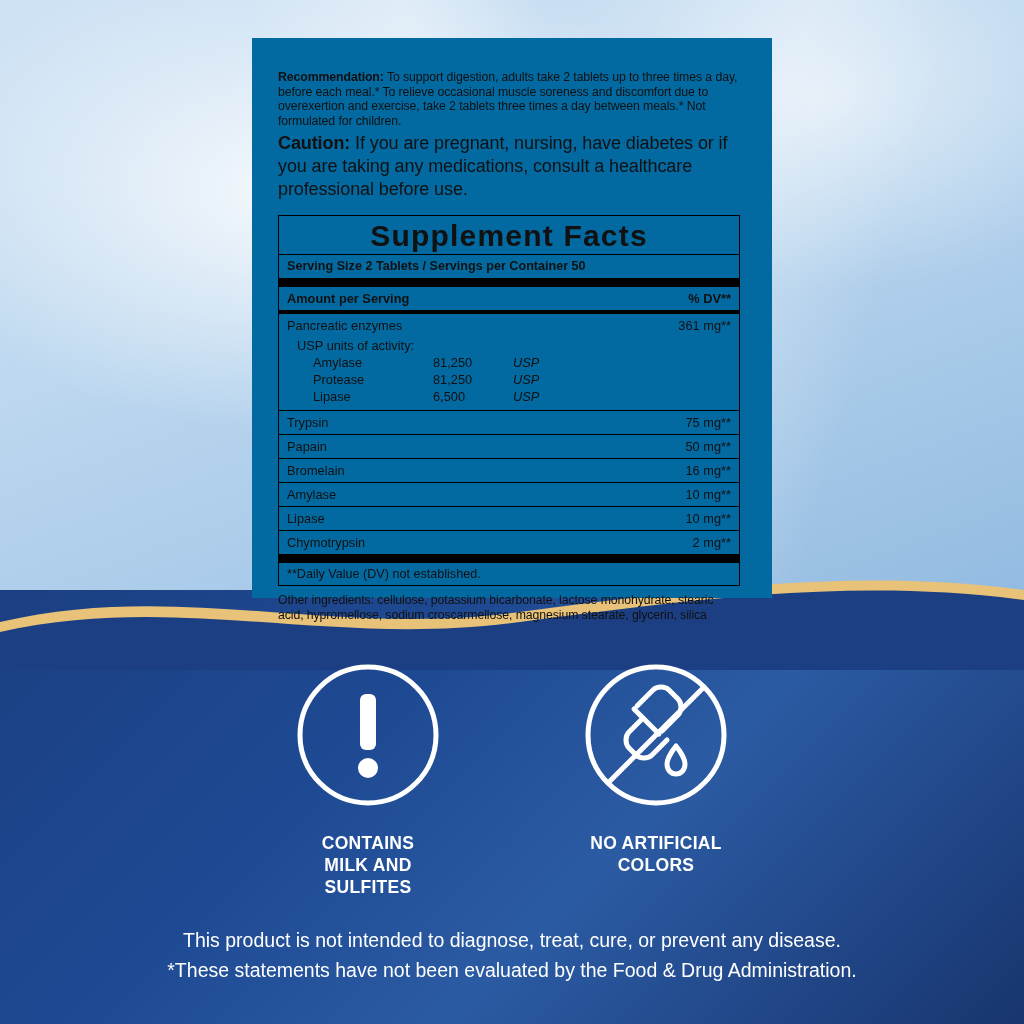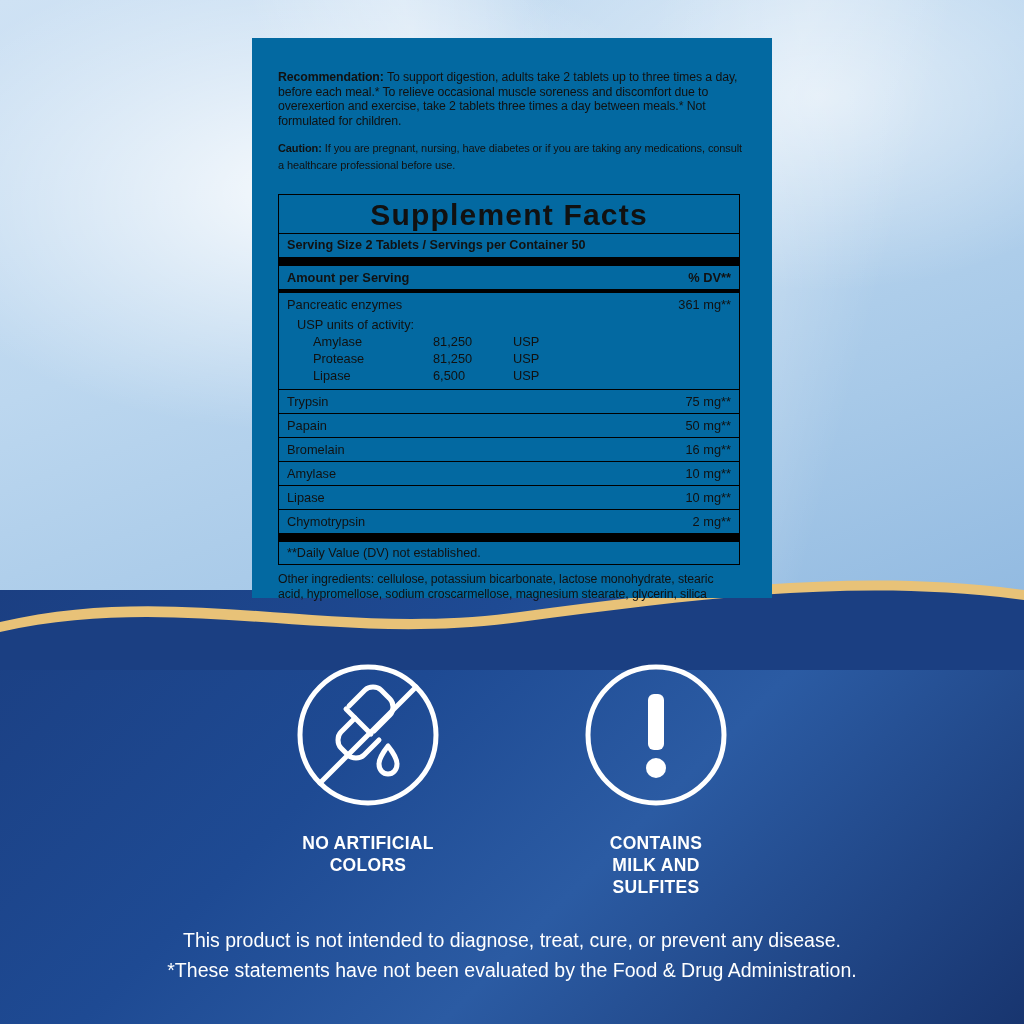--- a/index.html
+++ b/index.html
@@ -59,29 +59,29 @@
     padding: 32px 24px 0 26px;
     color: #111;
   }
   .rec-block {
     font-size: 12.3px;
     line-height: 14.6px;
     letter-spacing: -0.1px;
   }
   .rec-block b { font-weight: bold; }
   .caution-block {
-    font-size: 11px;
-    line-height: 17px;
-    margin-top: 12px;
+    font-size: 18px;
+    line-height: 23px;
+    margin-top: 4px;
     letter-spacing: -0.1px;
   }
 
   
   .sf-box {
-    margin-top: 20px;
+    margin-top: 14px;
     border: 1.5px solid #000;
     padding: 0;
     width: 462px;
     box-sizing: border-box;
   }
   .sf-title {
     text-align: center;
     font-weight: bold;
     font-size: 30px;
     letter-spacing: 1.2px;
@@ -120,21 +120,21 @@
     font-size: 12.8px;
     padding: 1px 8px 1px 18px;
   }
   .sf-usp {
     display: flex;
     font-size: 12.8px;
     padding: 1px 8px 1px 34px;
   }
   .sf-usp .u-name { width: 120px; }
   .sf-usp .u-val { width: 70px; text-align: left; }
-  .sf-usp .u-unit { padding-left: 10px; }
+  .sf-usp .u-unit { padding-left: 10px; font-style: italic; }
   .sf-foot {
     font-size: 12.6px;
     padding: 4px 8px 4px 8px;
   }
   .pad-b { padding-bottom: 6px; }
 
   .other-ing {
     font-size: 12.3px;
     line-height: 14.6px;
     margin-top: 7px;
@@ -272,53 +272,53 @@
 
       <div class="sf-rule-thick"></div>
       <div class="sf-foot">**Daily Value (DV) not established.</div>
     </div>
 
     <div class="other-ing">Other ingredients: cellulose, potassium bicarbonate, lactose monohydrate, stearic acid, hypromellose, sodium croscarmellose, magnesium stearate, glycerin, silica</div>
   </div>
 </div>
 
 <div class="icons">
+
+  <div class="icon-item">
+    <div class="icon-circle">
+      <svg viewBox="0 0 150 150" width="150" height="150">
+        <circle cx="75" cy="75" r="68" fill="none" stroke="#ffffff" stroke-width="5"></circle>
+        <rect x="67" y="34" width="16" height="56" rx="6" fill="#ffffff"></rect>
+        <circle cx="75" cy="108" r="10" fill="#ffffff"></circle>
+      </svg>
+    </div>
+    <div class="icon-caption">
+      <div>CONTAINS</div>
+      <div>MILK AND</div>
+      <div>SULFITES</div>
+    </div>
+  </div>
 
   <div class="icon-item">
     <div class="icon-circle">
       <svg viewBox="0 0 150 150" width="150" height="150">
         <circle cx="75" cy="75" r="68" fill="none" stroke="#ffffff" stroke-width="5"></circle>
         <g stroke="#ffffff" stroke-width="5" fill="none" stroke-linecap="round" stroke-linejoin="round">
           <path d="M56 46 L72 30 C76 26 84 26 88 30 L97 39 C101 43 101 51 97 55 L81 71"></path>
           <path d="M53 49 L78 74"></path>
           <path d="M62 58 L48 72 C44 76 44 84 48 88 L55 95 C59 99 67 99 71 95 L86 80"></path>
           <path d="M95 86 C95 86 86 97 86 104 C86 110 90 114 95 114 C100 114 104 110 104 104 C104 97 95 86 95 86 Z"></path>
           <path d="M27 123 L123 27"></path>
         </g>
       </svg>
     </div>
     <div class="icon-caption">
       <div>NO ARTIFICIAL</div>
       <div>COLORS</div>
     </div>
   </div>
 
-  <div class="icon-item">
-    <div class="icon-circle">
-      <svg viewBox="0 0 150 150" width="150" height="150">
-        <circle cx="75" cy="75" r="68" fill="none" stroke="#ffffff" stroke-width="5"></circle>
-        <rect x="67" y="34" width="16" height="56" rx="6" fill="#ffffff"></rect>
-        <circle cx="75" cy="108" r="10" fill="#ffffff"></circle>
-      </svg>
-    </div>
-    <div class="icon-caption">
-      <div>CONTAINS</div>
-      <div>MILK AND</div>
-      <div>SULFITES</div>
-    </div>
-  </div>
-
 </div>
 
 <div class="disclaimer">
   <div>This product is not intended to diagnose, treat, cure, or prevent any disease.</div>
   <div>*These statements have not been evaluated by the Food &amp; Drug Administration.</div>
 </div>
 
 </body></html>

